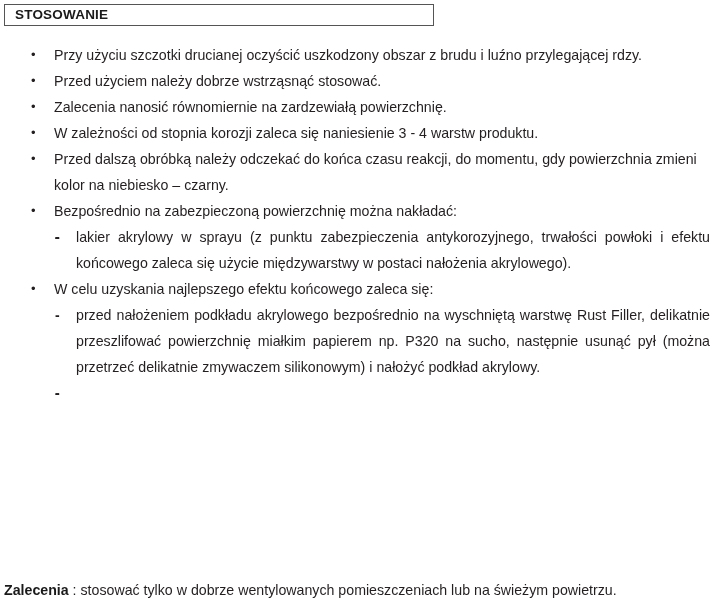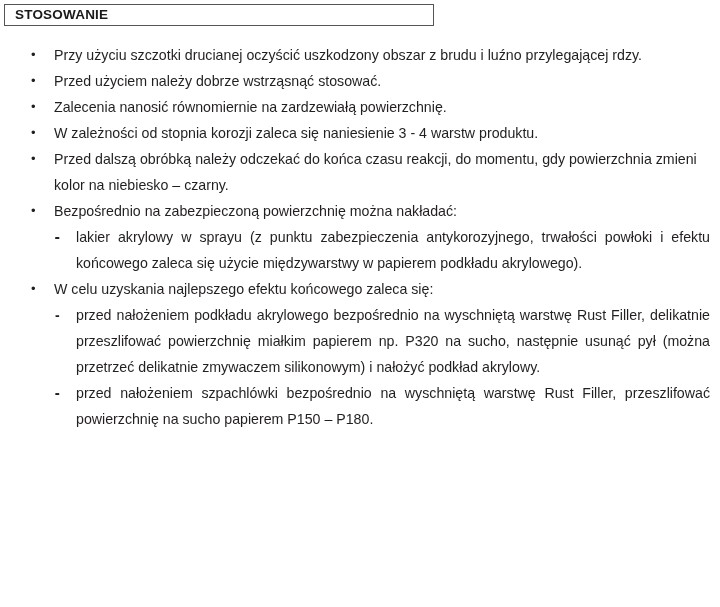--- a/index.html
+++ b/index.html
@@ -151,33 +151,35 @@
         <span class="txt">Bezpośrednio na zabezpieczoną powierzchnię można nakładać:</span>
       </div>
       <div class="li lvl2">
         <span class="marker">-</span>
       </div>
       <div class="li lvl2 just">
         <span class="marker">-</span>
       </div>
       <div class="li lvl2 just">
         <span class="marker">-</span>
-        <span class="txt">lakier akrylowy w sprayu (z punktu zabezpieczenia antykorozyjnego, trwałości powłoki i efektu końcowego zaleca się użycie międzywarstwy w papierem podkładu akrylowego).</span>
+        <span class="txt">lakier akrylowy w sprayu (z punktu zabezpieczenia antykorozyjnego, trwałości powłoki i efektu końcowego zaleca się użycie międzywarstwy w postaci nałożenia akrylowego).</span>
       </div>
       <div class="li lvl1">
         <span class="marker">•</span>
         <span class="txt">W celu uzyskania najlepszego efektu końcowego zaleca się:</span>
       </div>
       <div class="li lvl2 just">
         <span class="marker">-</span>
         <span class="txt">przed nałożeniem podkładu akrylowego bezpośrednio na wyschniętą warstwę Rust Filler, delikatnie przeszlifować powierzchnię miałkim papierem np. P320 na sucho, następnie usunąć pył (można przetrzeć delikatnie zmywaczem silikonowym) i nałożyć podkład akrylowy.</span>
       </div>
       <div class="li lvl2 just">
         <span class="marker">-</span>
       </div>
       <div class="li lvl2 just">
         <span class="marker">-</span>
-        <span class="txt">przed nałożeniem szpachlówki bezpośrednio na wyschniętą warstwę Rust Filler, przeszlifować powierzchnię na sucho papierem P150 – P180.</span>
       </div>
     </div>
 
+  <div class="footer-note">
+    <span class="lead">Zalecenia</span><span> : stosować tylko w dobrze wentylowanych pomieszczeniach lub na świeżym powietrzu.</span>
+  </div>
 
 </div>
 
 </body></html>

